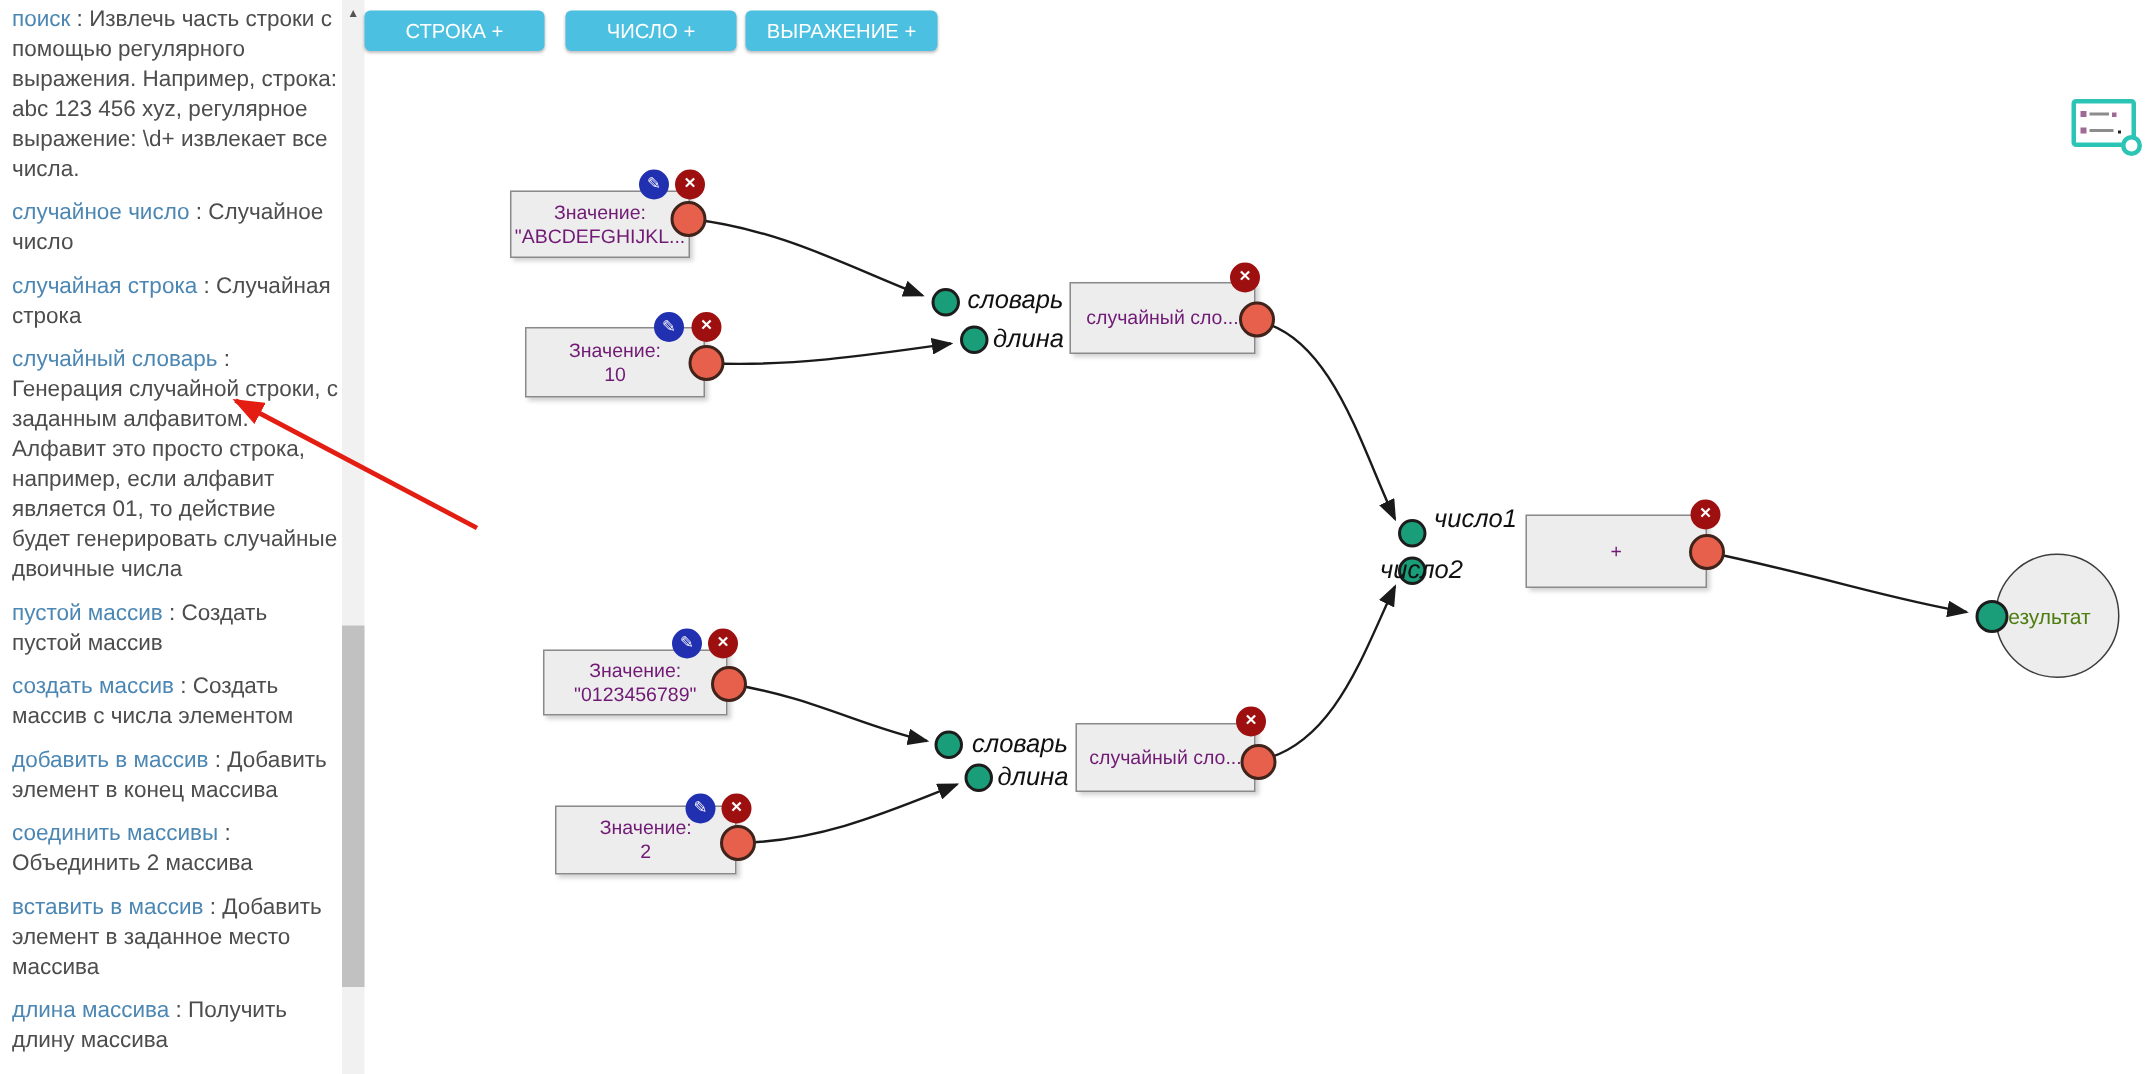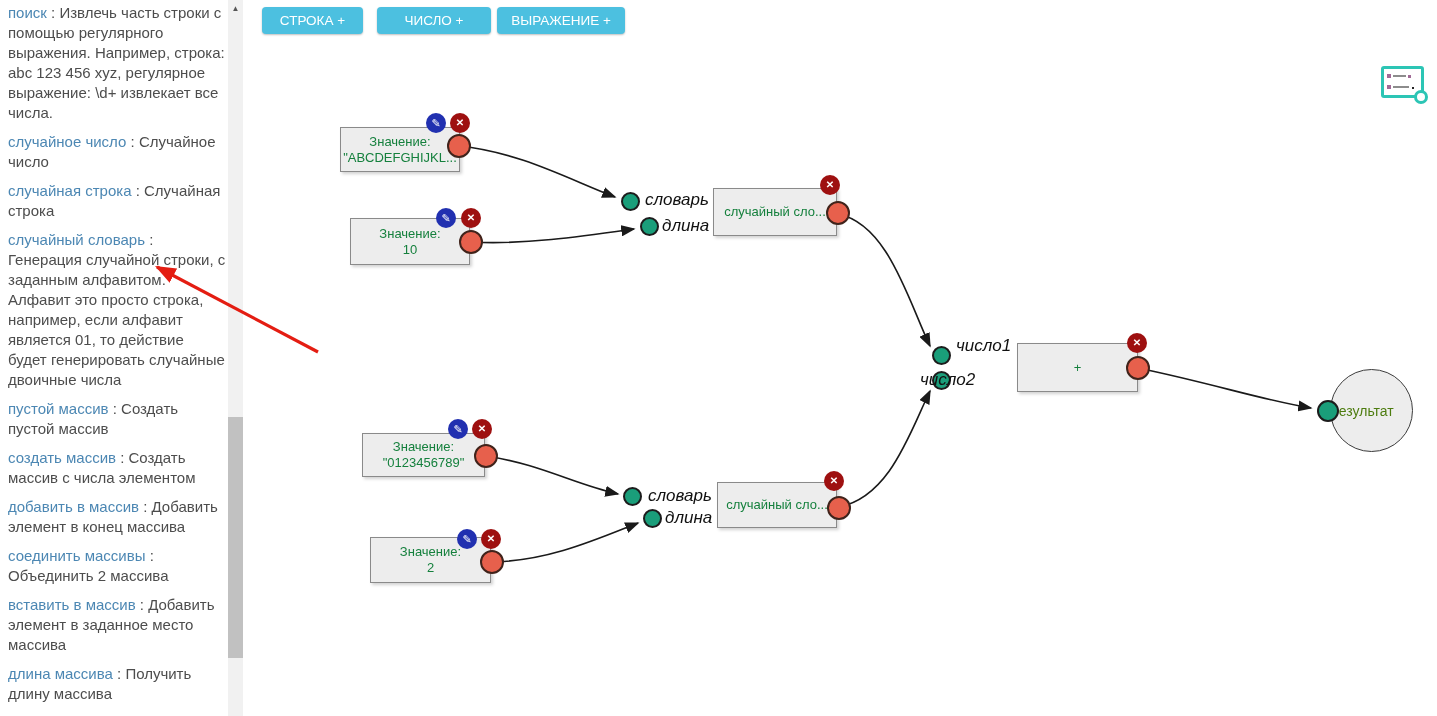--- a/index.html
+++ b/index.html
@@ -24,21 +24,21 @@
   
   svg.graph{position:absolute;left:0;top:0;pointer-events:none}
   .edge{stroke:var(--edge);stroke-width:1.6;fill:none}
   .mk{fill:var(--edge)}
   .red-arrow{stroke:var(--arrow-red);stroke-width:3.2;fill:none}
   .mk-red{fill:var(--arrow-red)}
   
   .node{position:absolute;background:var(--node-bg);border:1px solid var(--node-border);
         box-shadow:2px 2px 3px rgba(0,0,0,.18);display:flex;flex-direction:column;
         align-items:center;justify-content:center;font-size:13px;line-height:16px;
-        color:#15803d;text-align:center;box-sizing:border-box;cursor:move}
+        color:#701a75;text-align:center;box-sizing:border-box;cursor:move}
   .badge{position:absolute;width:20px;height:20px;border-radius:50%;color:#fff;
          text-align:center;line-height:20px;font-size:11px;cursor:pointer}
   .badge.edit{background:var(--badge-blue)}
   .badge.close{background:var(--badge-red);font-weight:bold;font-size:10px}
   .port-out{position:absolute;width:24px;height:24px;border-radius:50%;
             background:var(--port-red);border:2px solid #40231b;box-sizing:border-box;cursor:crosshair}
   .port-in{position:absolute;width:19px;height:19px;border-radius:50%;
            background:var(--port-green);border:2px solid #1c1c1c;box-sizing:border-box;cursor:crosshair}
   .plabel{position:absolute;font-style:italic;font-size:17px;color:#111;white-space:nowrap}
   .result-circle{position:absolute;left:1330px;top:369px;width:83px;height:83px;border-radius:50%;
@@ -89,21 +89,21 @@
   <path class="edge" d="M459,146 C520,152 570,180 615,197" marker-end="url(#ah)"></path>
   <path class="edge" d="M471,242 C525,245 585,236 634,229" marker-end="url(#ah)"></path>
   <path class="edge" d="M838,214 C888,224 908,300 930,346" marker-end="url(#ah)"></path>
   <path class="edge" d="M486,456 C540,464 576,485 618,494" marker-end="url(#ah)"></path>
   <path class="edge" d="M492,562 C548,561 595,540 638,523" marker-end="url(#ah)"></path>
   <path class="edge" d="M839,507 C890,497 910,432 930,391" marker-end="url(#ah)"></path>
   <path class="edge" d="M1138,368 C1215,384 1262,400 1311,408" marker-end="url(#ah)"></path>
   <path class="red-arrow" d="M318,352 L157,267" marker-end="url(#ah-red)"></path>
 </svg>
 
-<div class="btn" style="left:262px;width:101px">СТРОКА +</div>
+<div class="btn" style="left:243px;width:120px">СТРОКА +</div>
 <div class="btn" style="left:377px;width:114px">ЧИСЛО +</div>
 <div class="btn" style="left:497px;width:128px">ВЫРАЖЕНИЕ +</div>
 
 <div class="node" style="left:340px;top:127px;width:120px;height:45px">
   <div>Значение:</div>
   <div>"ABCDEFGHIJKL...</div>
 </div>
 <div class="badge edit" style="left:426px;top:113px">✎</div>
 <div class="badge close" style="left:450px;top:113px">✕</div>
 <div class="port-out" style="left:447px;top:134px"></div>

